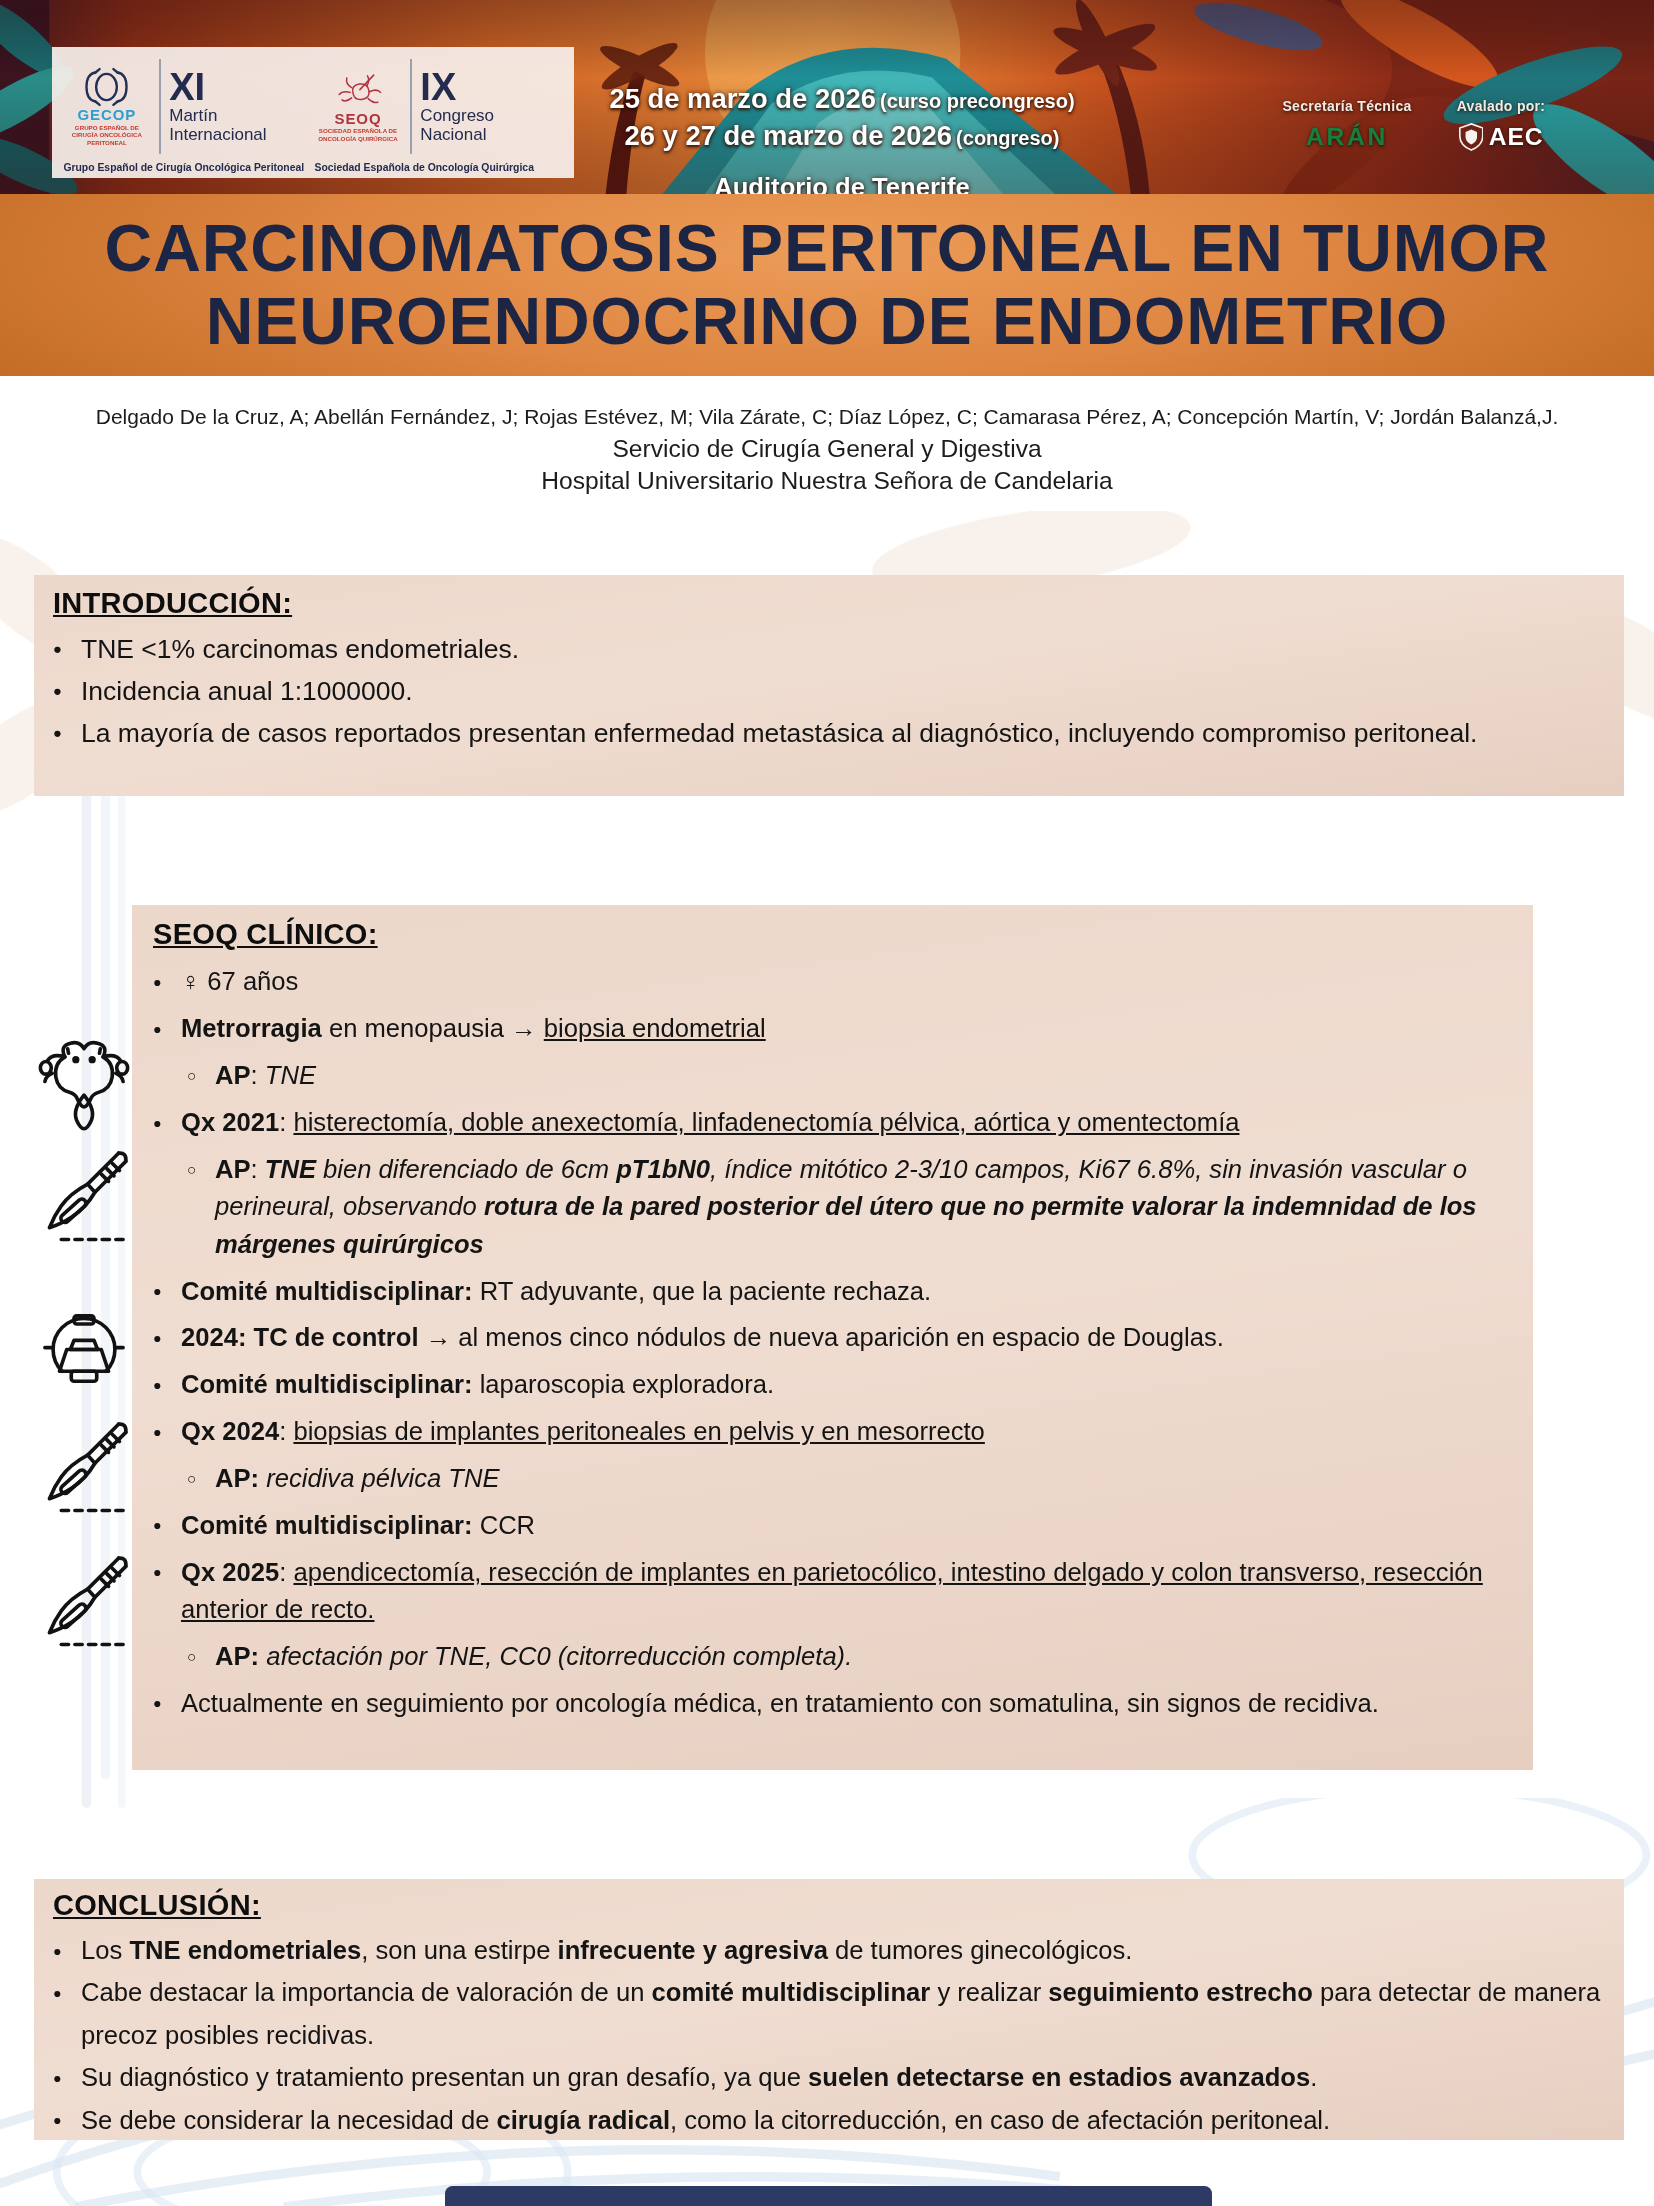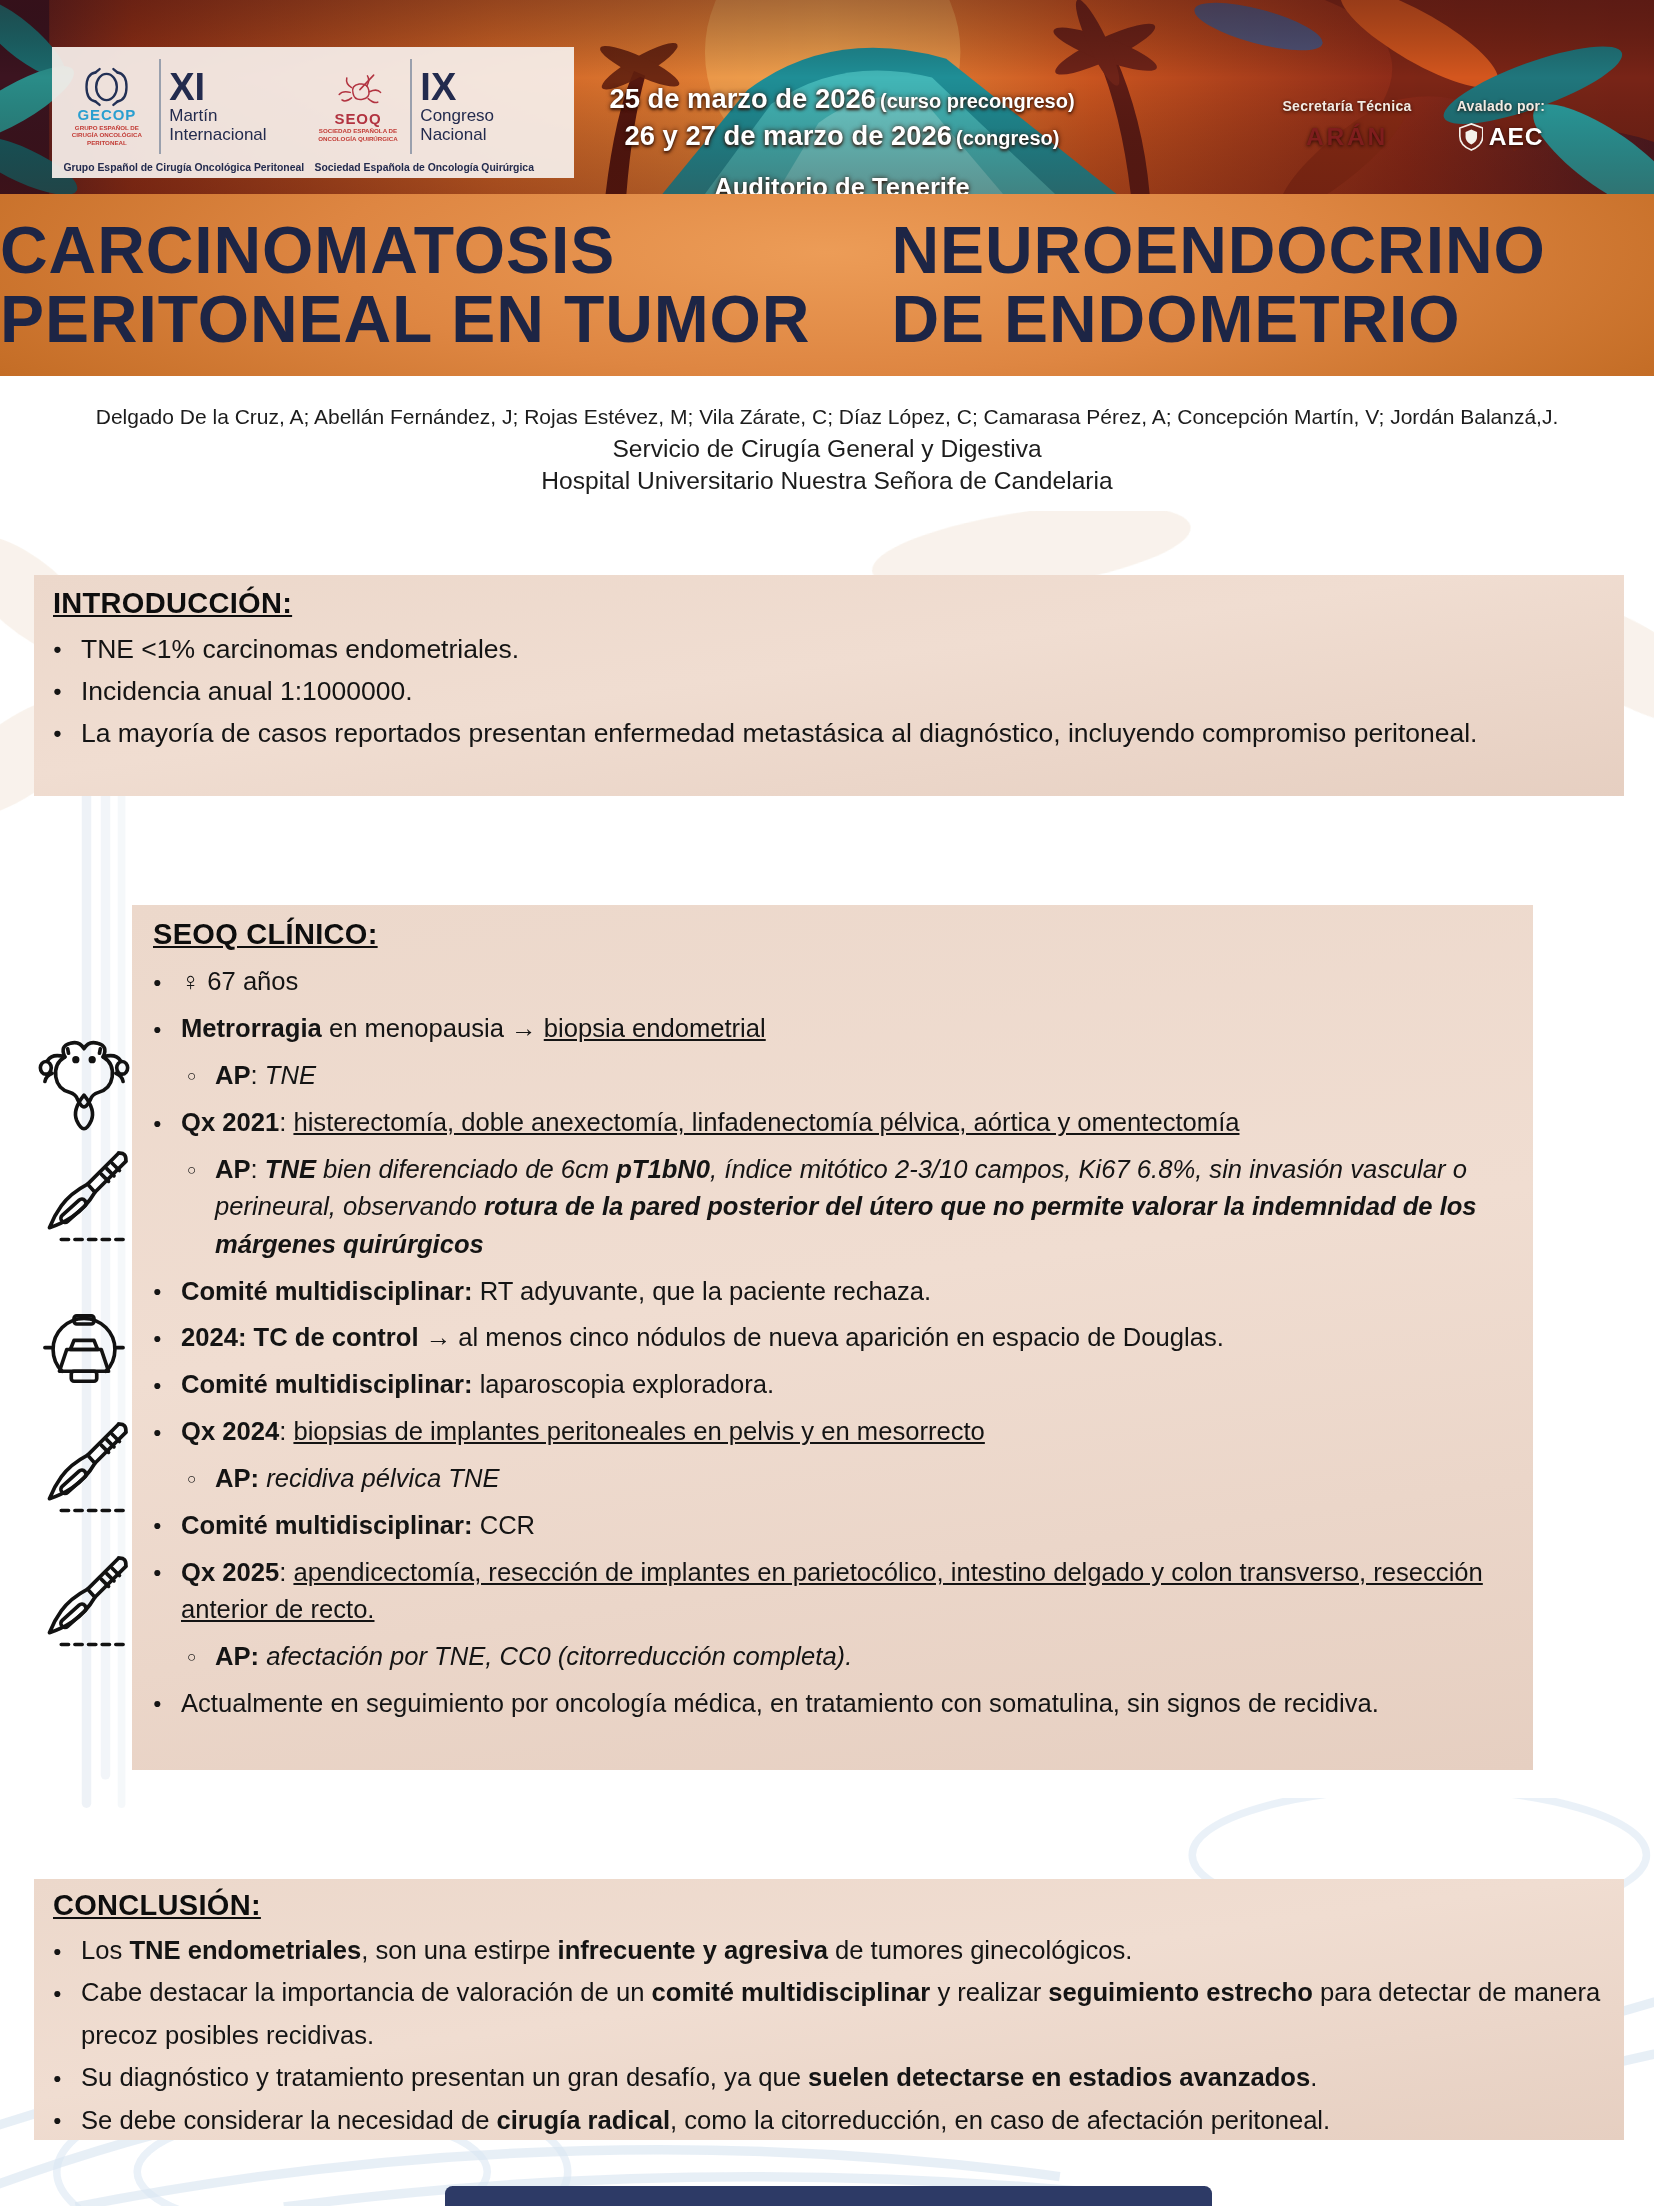--- a/index.html
+++ b/index.html
@@ -32,29 +32,29 @@
 
   .dates{position:absolute;left:511px;top:81px;width:662px;text-align:center;color:#fff;line-height:1.34;
     text-shadow:0 0 5.7px rgba(45,12,2,.85),0 1.9px 2.8px rgba(45,12,2,.8)}
   .date-main{font-weight:bold;font-size:27.4px}
   .date-note{font-weight:bold;font-size:20px}
   .date-line3{font-size:25.6px;font-weight:bold;margin-top:16px}
 
   .side-block{position:absolute;text-align:center;color:#f2ebe3;text-shadow:0 0.9px 3.8px rgba(30,8,2,.9)}
   .side-label{display:block;font-size:14px;font-weight:bold;letter-spacing:0.3px}
   .side-logo{margin-top:8.5px;display:flex;align-items:center;justify-content:center;gap:5.7px}
-  .aran-text{font-size:24.6px;font-weight:bold;letter-spacing:2.8px;color:#7f1d1d}
+  .aran-text{font-size:24.6px;font-weight:bold;letter-spacing:2.8px;color:#15803d}
   .aec-text{font-size:24.6px;font-weight:bold;letter-spacing:0.9px;color:#fff}
   .sec-block{left:1262px;top:98px;width:170px}
   .aval-block{left:1435px;top:98px;width:132px}
 
   
   .title-band{position:absolute;left:0;top:194px;width:1654px;height:182px;
     background:radial-gradient(ellipse 1230px 303px at 50% 32%, #ec9c57 0%, #de8642 40%, #c46d26 78%, #a4561b 100%);
-    display:flex;align-items:center;justify-content:center;gap:4.7px}
+    display:flex;flex-direction:column;align-items:center;justify-content:center;gap:4.7px}
   .title-line{font-size:66px;font-weight:bold;color:#1d2545;letter-spacing:0.9px;line-height:1.04}
 
   
   .authors{position:absolute;left:0;top:405px;width:1654px;text-align:center;font-size:21px;color:#1c1c1c}
   .affil{position:absolute;left:0;width:1654px;text-align:center;font-size:24.6px;color:#1c1c1c}
   .affil1{top:435px}
   .affil2{top:467px}
 
   
   .box{position:absolute;background:linear-gradient(172deg,#ecd8cb 0%,#f0ddd1 45%,#e6cfc1 100%);overflow:hidden}

